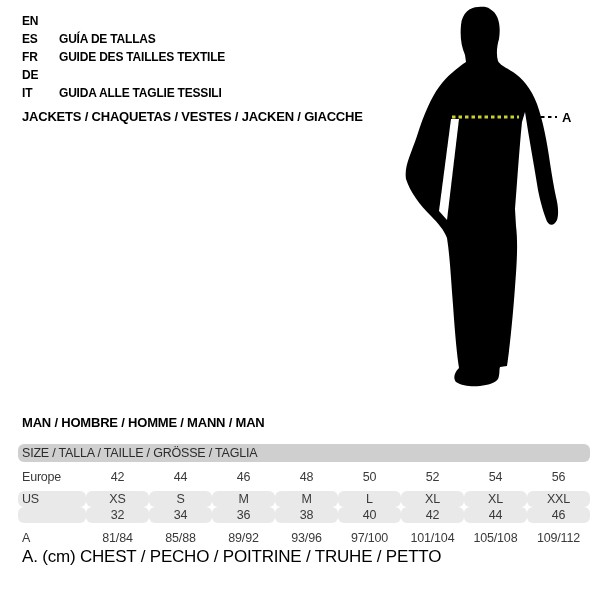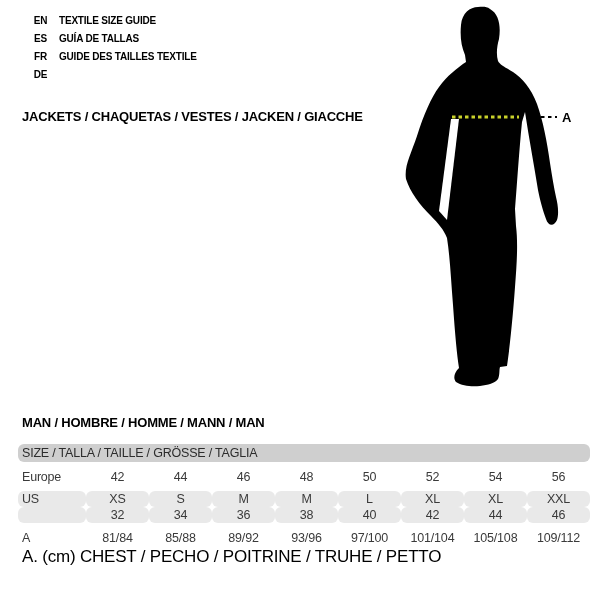--- a/index.html
+++ b/index.html
@@ -3,21 +3,21 @@
 <meta charset="utf-8">
 <style>
   html,body{margin:0;padding:0;}
   body{
     width:600px;height:600px;position:relative;background:#ffffff;
     font-family:"Liberation Sans", sans-serif;color:#000;overflow:hidden;
   }
   .abs{position:absolute;}
 
   
-  .lang-list{left:22px;top:12px;font-size:10px;font-weight:bold;letter-spacing:-0.2px;text-align:center;}
+  .lang-list{left:22px;top:12px;font-size:12px;font-weight:bold;letter-spacing:-0.2px;}
   .lang-row{display:flex;height:18px;line-height:18px;}
   .lang-code{width:37px;flex:0 0 37px;}
 
   
   .categories{left:22px;top:108px;font-size:13px;font-weight:bold;letter-spacing:-0.2px;line-height:18.5px;}
 
   
   .figure-svg{left:0;top:0;width:600px;height:600px;pointer-events:none;}
   .measure-a-label{font-family:"Liberation Sans",sans-serif;font-size:13px;font-weight:600;fill:#000;}
 
@@ -36,32 +36,35 @@
 
   
   .footnote{left:22px;top:547px;font-size:17px;font-weight:normal;letter-spacing:-0.2px;}
 </style>
 </head>
 <body>
 
 <div class="abs lang-list">
   <div class="lang-row">
     <span class="lang-code">EN</span>
-    <span>TEXTILE SIZE GUIDE</span>
   </div>
   <div class="lang-row">
     <span class="lang-code">ES</span>
     <span>GUÍA DE TALLAS</span>
   </div>
   <div class="lang-row">
     <span class="lang-code">FR</span>
     <span>GUIDE DES TAILLES TEXTILE</span>
   </div>
   <div class="lang-row">
     <span class="lang-code">DE</span>
+  </div>
+  <div class="lang-row">
+    <span class="lang-code">IT</span>
+    <span>GUIDA ALLE TAGLIE TESSILI</span>
   </div>
 </div>
 
 <div class="abs categories">
   <div>JACKETS / CHAQUETAS / VESTES / JACKEN / GIACCHE</div>
 </div>
 
 <svg class="abs figure-svg" viewBox="0 0 600 600" xmlns="http://www.w3.org/2000/svg">
   <path d="M478 7
            C470 7 462 13 461 25

